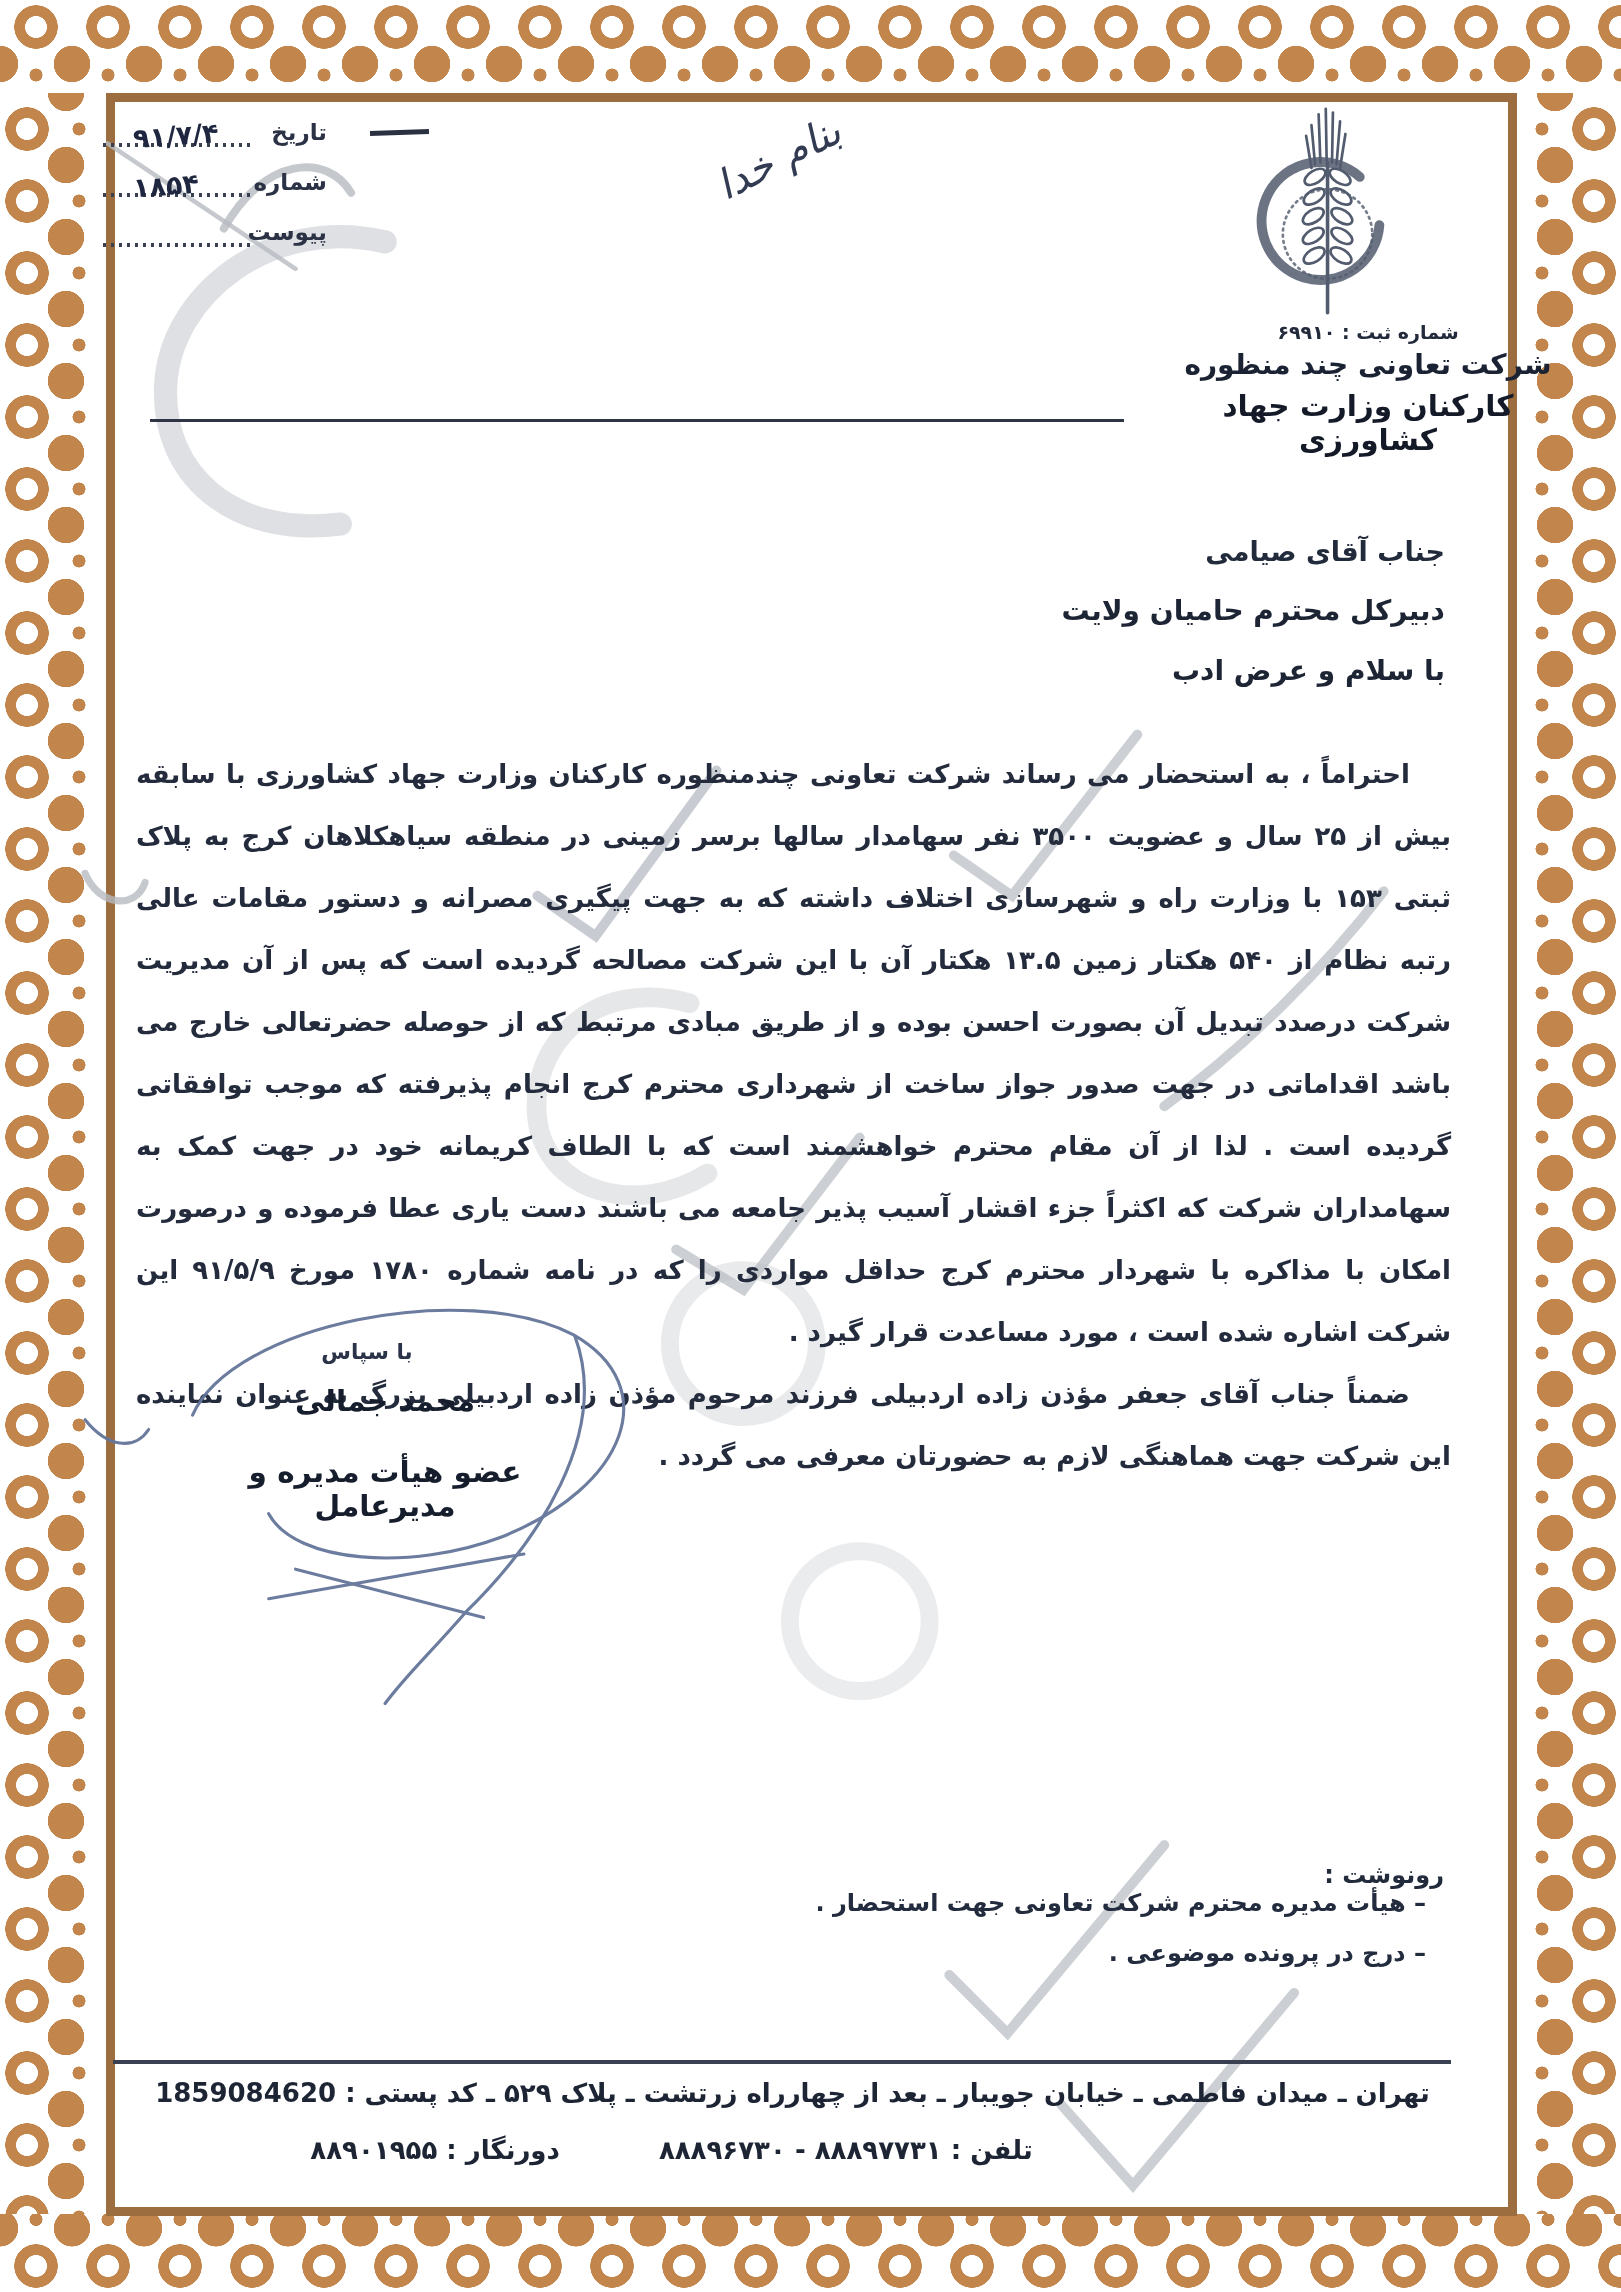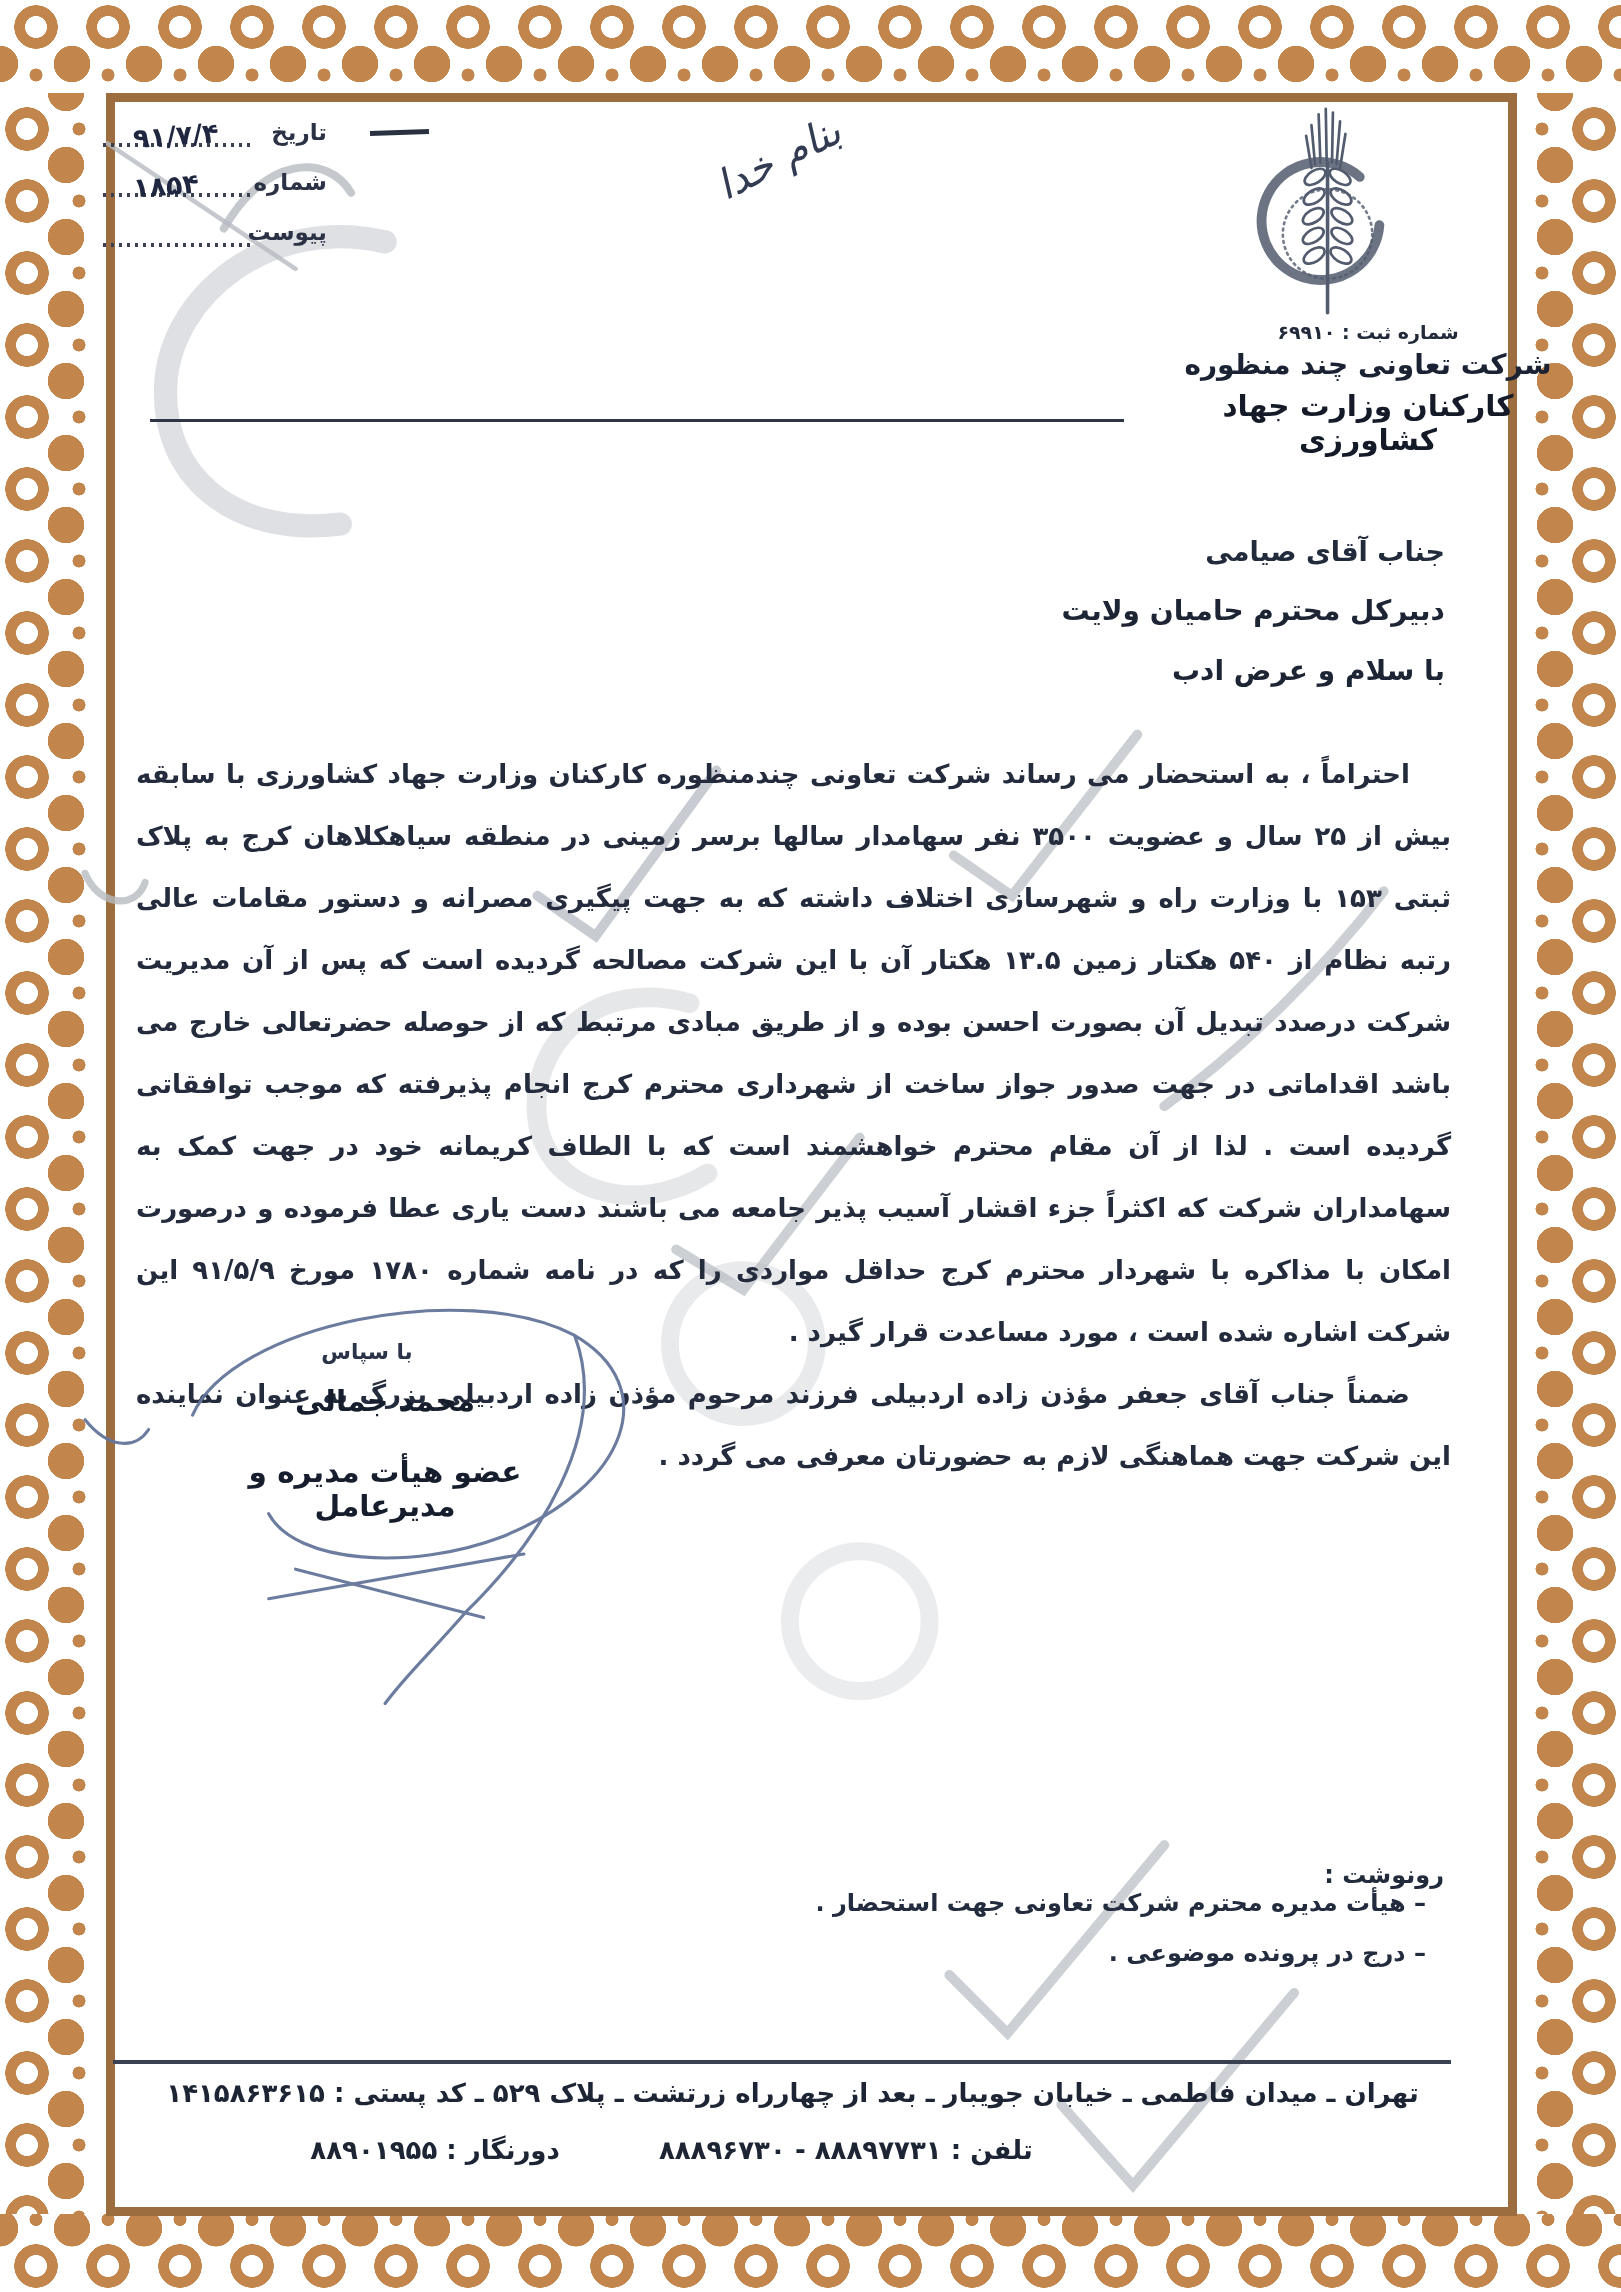--- a/index.html
+++ b/index.html
@@ -215,20 +215,20 @@
     </g>
   </svg>
 
   <div class="cc-block">
     <div class="cc-label">رونوشت :</div>
     <div class="cc-item">– هیأت مدیره محترم شرکت تعاونی جهت استحضار .</div>
     <div class="cc-item">– درج در پرونده موضوعی .</div>
   </div>
 
   <div class="pre-footer-rule"></div>
-  <div class="footer-address">تهران ـ میدان فاطمی ـ خیابان جویبار ـ بعد از چهارراه زرتشت ـ پلاک ۵۲۹ ـ کد پستی : ۱۴۱۵۸۶۳۶۱۵</div>
+  <div class="footer-address">تهران ـ میدان فاطمی ـ خیابان جویبار ـ بعد از چهارراه زرتشت ـ پلاک ۵۲۹ ـ کد پستی : 1859084620</div>
   <div class="footer-line2">
     <span>تلفن : ۸۸۸۹۷۷۳۱ - ۸۸۸۹۶۷۳۰</span>
     <span>دورنگار : ۸۸۹۰۱۹۵۵</span>
   </div>
 
 </div>
 
 
 </body></html>

